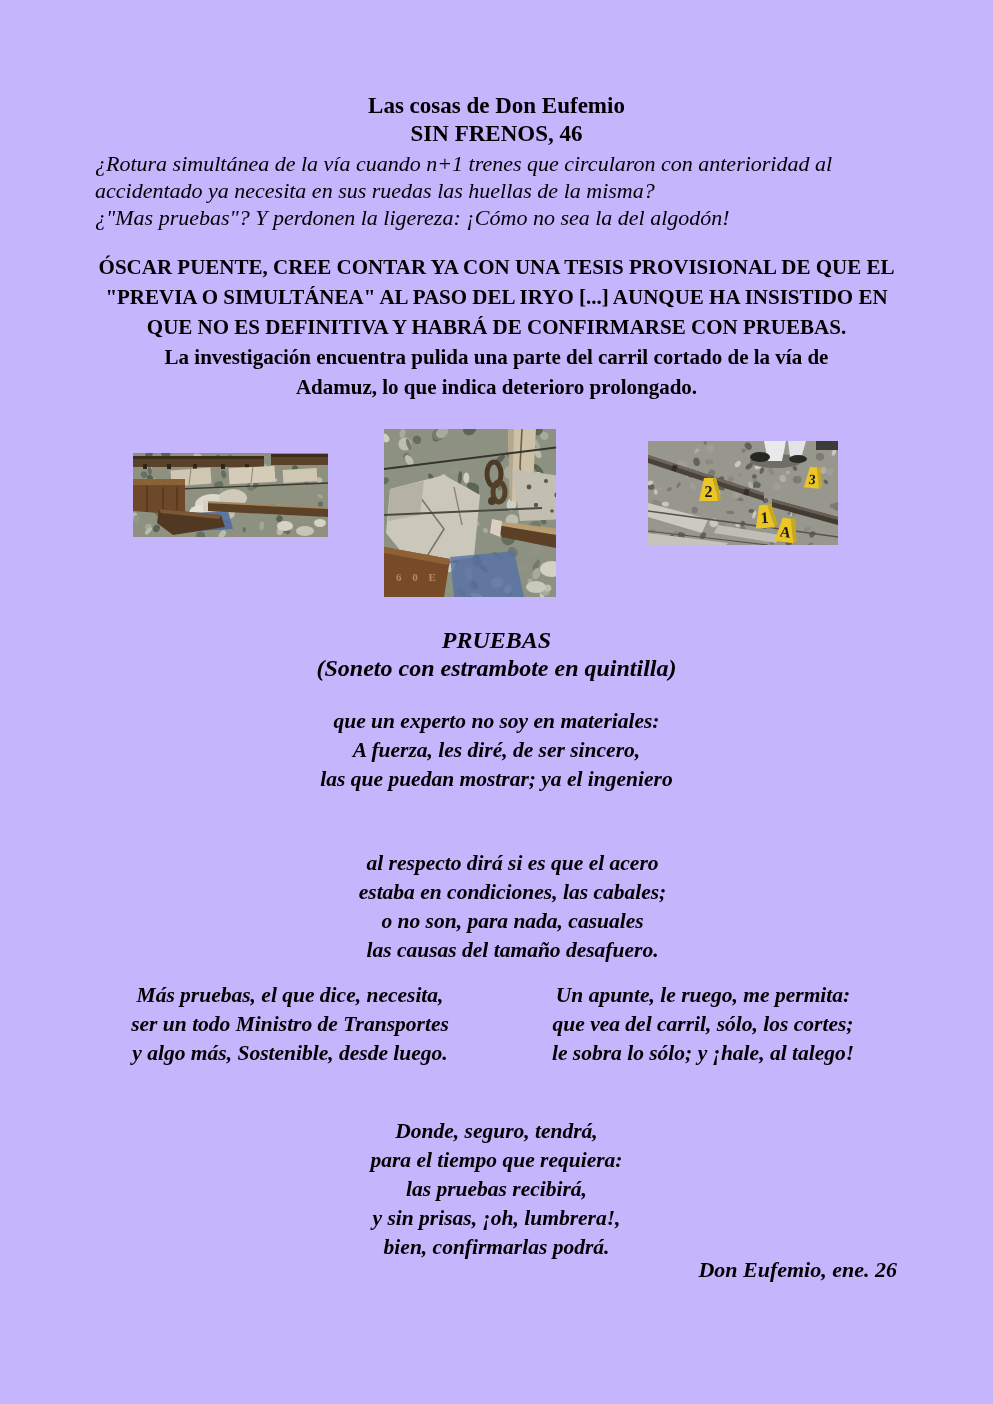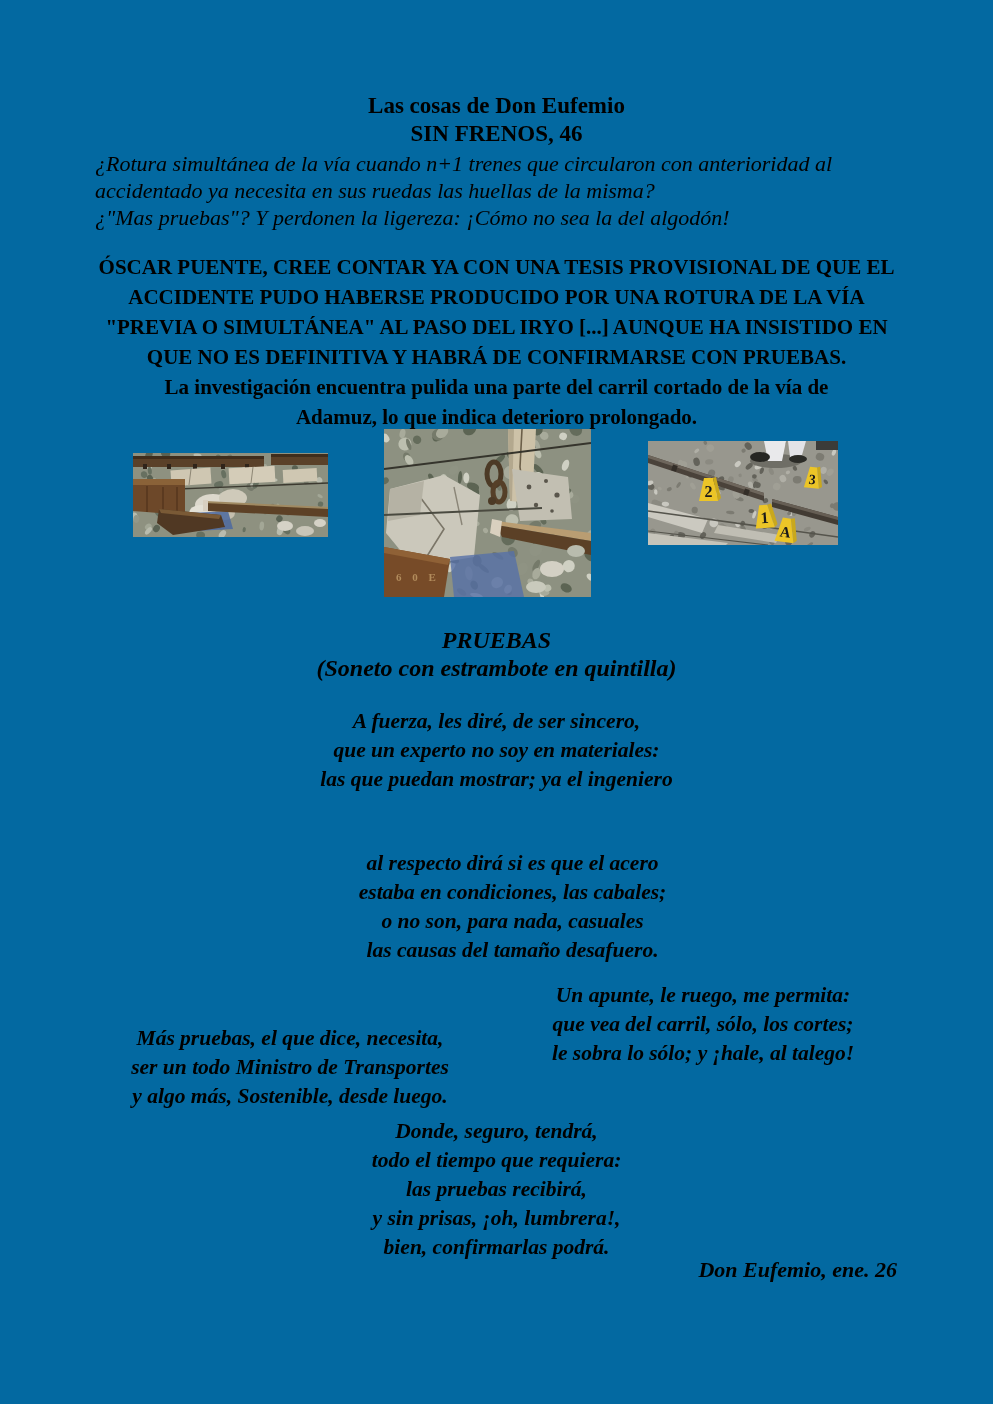--- a/index.html
+++ b/index.html
@@ -1,20 +1,20 @@
 <!DOCTYPE html>
 <html lang="es"><head>
 <meta charset="utf-8">
 <title>Las cosas de Don Eufemio — SIN FRENOS, 46</title>
 <style>
   html,body{margin:0;padding:0;background:#ffffff;}
   .page{
     position:relative;
     width:993px;height:1404px;
-    background:#0369a1;
+    background:#c4b5fd;
     color:#000000;
     font-family:"Liberation Serif", serif;
     overflow:hidden;
   }
   .centered{left:0;width:100%;text-align:center;}
   .title-block{
     position:absolute;top:92px;
     font-weight:bold;font-size:23px;line-height:28px;
   }
   .intro-block{
@@ -34,21 +34,21 @@
     font-weight:bold;font-style:italic;font-size:24px;line-height:28px;
   }
   .stanza{
     position:absolute;
     font-weight:bold;font-style:italic;font-size:21.5px;line-height:29px;
     text-align:center;
   }
   .stanza .line{white-space:nowrap;}
   .q1{top:707px;left:0;width:100%;}
   .q2{top:849px;left:16px;width:100%;}
-  .t-left{top:981px;left:95px;width:390px;margin-top:43px;}
+  .t-left{top:981px;left:95px;width:390px;}
   .t-right{top:981px;left:508px;width:390px;}
   .quint{top:1117px;left:0;width:100%;}
   .signature{
     position:absolute;top:1255px;right:96px;
     font-weight:bold;font-style:italic;font-size:22px;line-height:29px;
     white-space:nowrap;
   }
   .marker-num{
     font-family:"Liberation Serif", serif;
     font-weight:bold;
@@ -65,21 +65,20 @@
   </div>
 
   <div class="intro-block">
     <div class="line">¿Rotura simultánea de la vía cuando n+1 trenes que circularon con anterioridad al</div>
     <div class="line">accidentado ya necesita en sus ruedas las huellas de la misma?</div>
     <div class="line">¿"Mas pruebas"?  Y perdonen la ligereza: ¡Cómo no sea la del algodón!</div>
   </div>
 
   <div class="headline-block centered">
     <div class="line">ÓSCAR PUENTE, CREE  CONTAR YA CON UNA TESIS PROVISIONAL DE QUE EL</div>
-    <div class="line">ACCIDENTE PUDO HABERSE PRODUCIDO POR UNA ROTURA DE LA VÍA</div>
     <div class="line">"PREVIA O SIMULTÁNEA" AL PASO DEL IRYO  [...] AUNQUE HA INSISTIDO EN</div>
     <div class="line">QUE NO ES DEFINITIVA Y HABRÁ DE CONFIRMARSE CON PRUEBAS.</div>
     <div class="line">La investigación encuentra pulida una parte del carril cortado de la vía de</div>
     <div class="line">Adamuz, lo que indica deterioro prolongado.</div>
   </div>
 
   <div class="photo" style="left:133px;top:453px;width:195px;height:84px;">
     <svg width="195" height="84" viewBox="0 0 195 84">
       <rect x="0" y="0" width="195" height="84" fill="#8e9180"></rect>
       <g>
@@ -194,21 +193,21 @@
       <g>
         <polygon points="26,56 88,62 92,74 40,82 24,70" fill="#503823"></polygon>
         <polygon points="26,56 88,62 86,66 28,60" fill="#7a5a36"></polygon>
       </g>
       <ellipse cx="152" cy="73" rx="8" ry="5" fill="#d5d2c6"></ellipse>
       <ellipse cx="172" cy="78" rx="9" ry="5" fill="#c8c5b8"></ellipse>
       <ellipse cx="187" cy="70" rx="6" ry="4" fill="#d5d2c6"></ellipse>
     </svg>
   </div>
 
-  <div class="photo" style="left:384px;top:429px;width:207px;height:168px;">
+  <div class="photo" style="left:384px;top:429px;width:172px;height:168px;">
     <svg width="207" height="168" viewBox="0 0 207 168">
       <rect x="0" y="0" width="207" height="168" fill="#8d9181"></rect>
       <g>
           <ellipse cx="151.0" cy="96.8" rx="6.4" ry="4.7" fill="#757a6a" transform="rotate(159 151.0 96.8)"></ellipse>
           <ellipse cx="52.4" cy="8.7" rx="4.0" ry="3.5" fill="#5c6453" transform="rotate(157 52.4 8.7)"></ellipse>
           <ellipse cx="20.8" cy="124.4" rx="5.5" ry="2.3" fill="#bcbfaf" transform="rotate(53 20.8 124.4)"></ellipse>
           <ellipse cx="125.3" cy="163.8" rx="2.4" ry="2.7" fill="#757a6a" transform="rotate(87 125.3 163.8)"></ellipse>
           <ellipse cx="20.9" cy="15.0" rx="6.6" ry="6.4" fill="#bcbfaf" transform="rotate(140 20.9 15.0)"></ellipse>
           <ellipse cx="190.5" cy="70.0" rx="4.5" ry="5.1" fill="#8f9383" transform="rotate(91 190.5 70.0)"></ellipse>
           <ellipse cx="82.3" cy="48.8" rx="3.0" ry="5.4" fill="#cfd0c3" transform="rotate(1 82.3 48.8)"></ellipse>
@@ -502,22 +501,22 @@
       </g>
     </svg>
   </div>
 
   <div class="poem-head centered">
     <div class="line">PRUEBAS</div>
     <div class="line">(Soneto con estrambote en quintilla)</div>
   </div>
 
   <div class="stanza q1">
+    <div class="line">que un  experto no soy en materiales:</div>
     <div class="line">A fuerza, les diré, de ser sincero,</div>
-    <div class="line">que un  experto no soy en materiales:</div>
     <div class="line">las que puedan mostrar; ya el ingeniero</div>
   </div>
 
   <div class="stanza q2">
     <div class="line">al respecto dirá si es que el acero</div>
     <div class="line">estaba en condiciones, las cabales;</div>
     <div class="line">o no son, para nada, casuales</div>
     <div class="line">las causas del tamaño desafuero.</div>
   </div>
 
@@ -527,21 +526,21 @@
     <div class="line">y algo más, Sostenible, desde luego.</div>
   </div>
   <div class="stanza t-right">
     <div class="line">Un apunte, le ruego, me permita:</div>
     <div class="line">que vea del carril, sólo, los cortes;</div>
     <div class="line">le sobra lo sólo; y ¡hale, al talego!</div>
   </div>
 
   <div class="stanza quint">
     <div class="line">Donde, seguro, tendrá,</div>
-    <div class="line">todo el tiempo que requiera:</div>
+    <div class="line">para el tiempo que requiera:</div>
     <div class="line">las pruebas recibirá,</div>
     <div class="line">y sin prisas, ¡oh, lumbrera!,</div>
     <div class="line">bien, confirmarlas podrá.</div>
   </div>
 
   <div class="signature">Don Eufemio, ene. 26</div>
 
 </div>
 
 </body></html>

